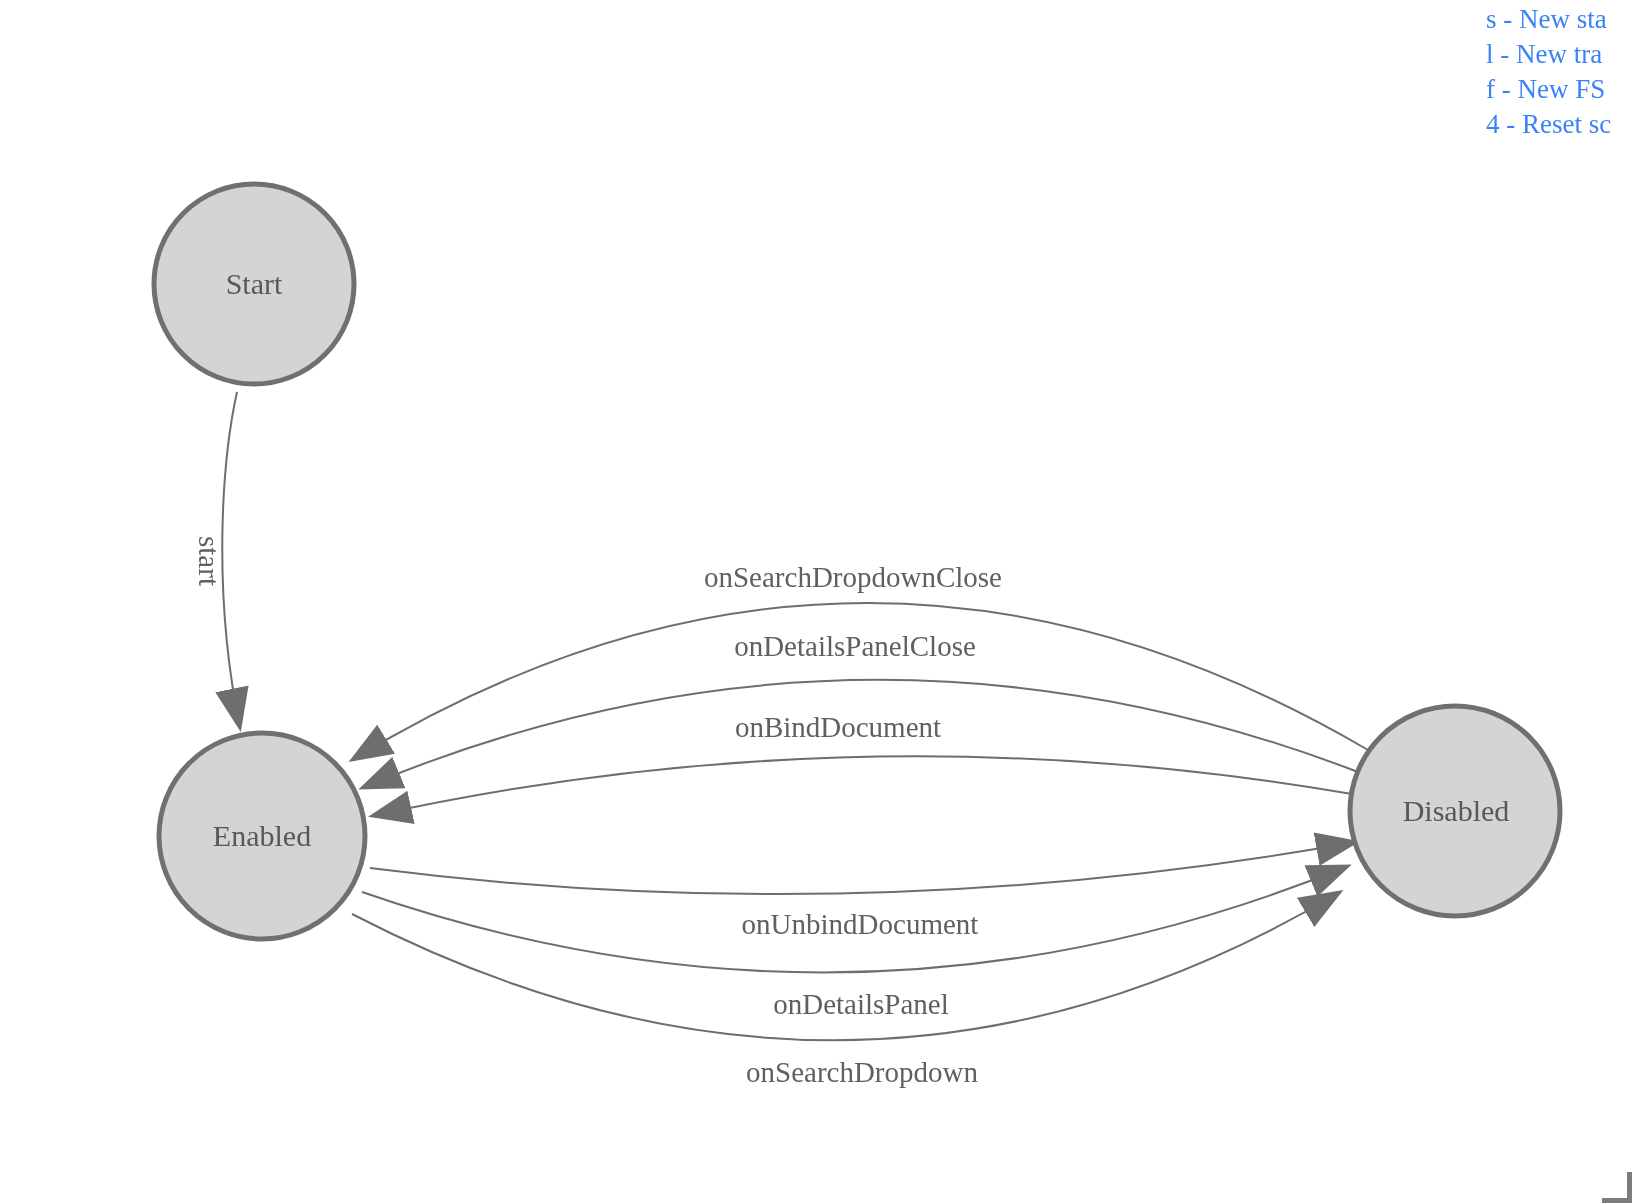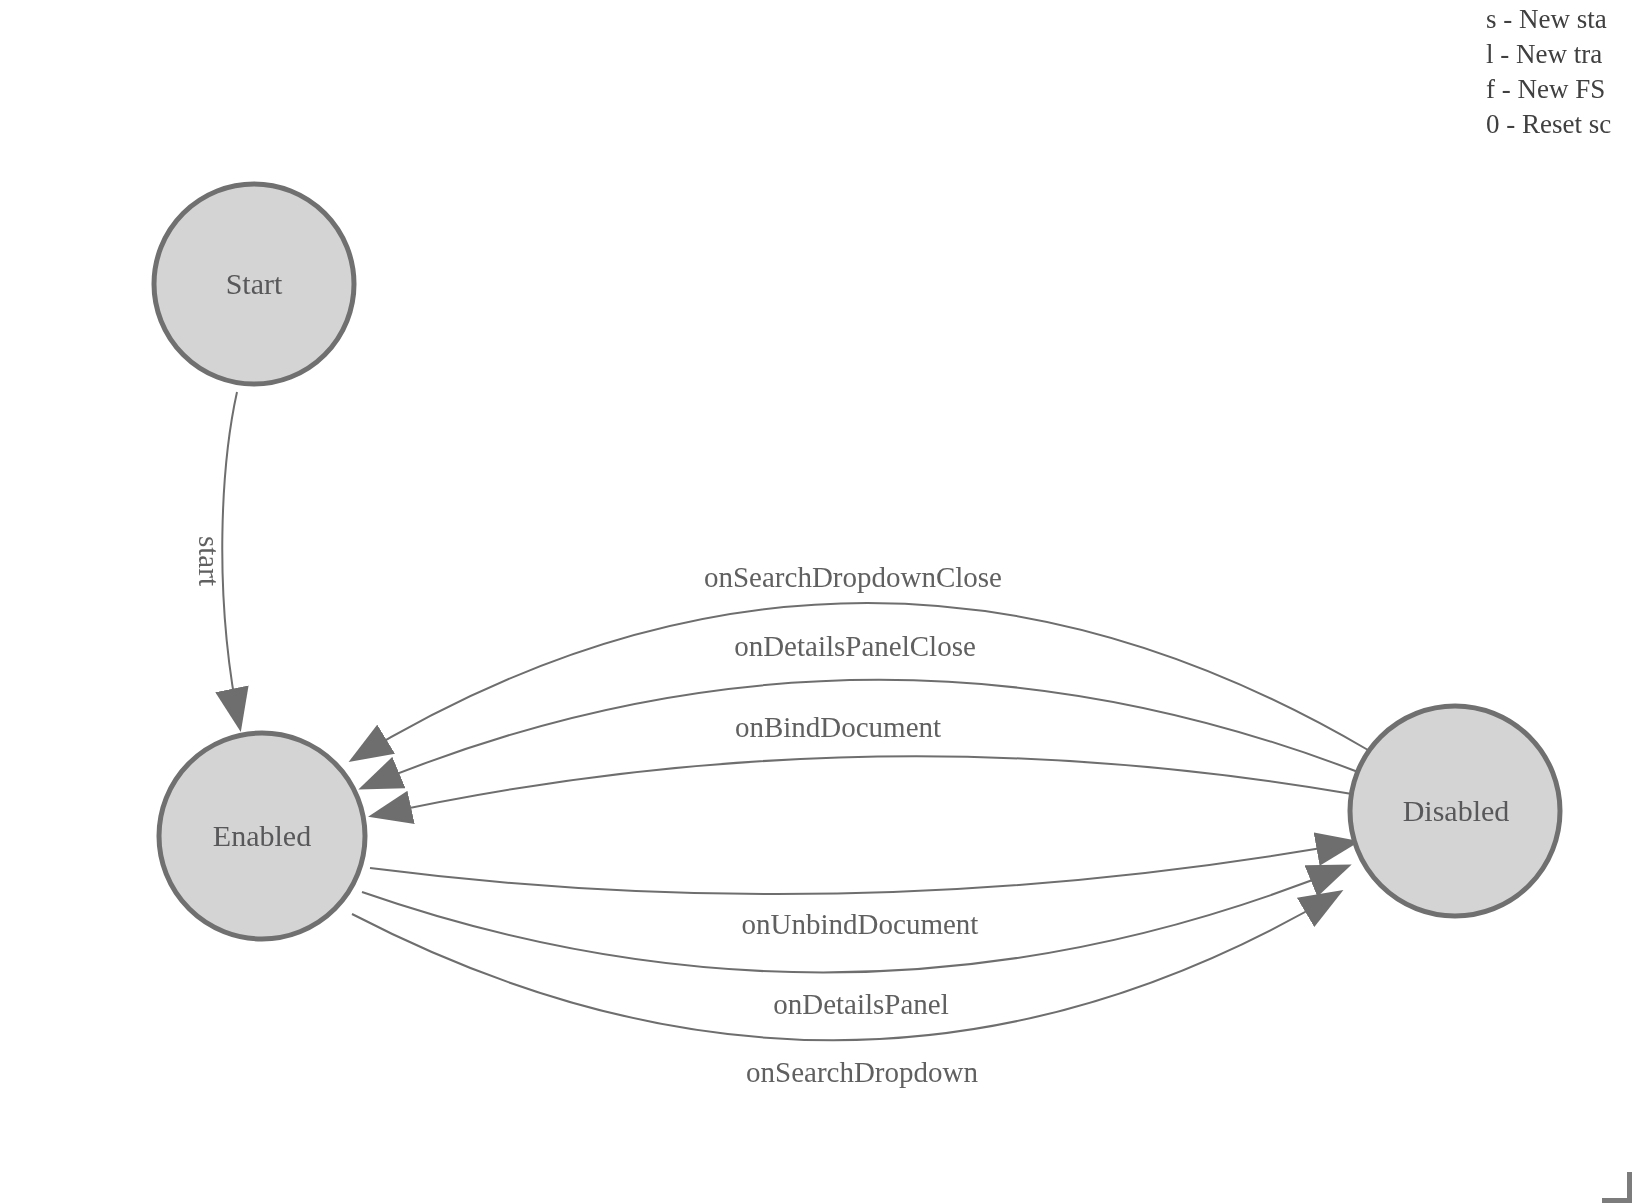--- a/index.html
+++ b/index.html
@@ -15,21 +15,21 @@
     font-family: "Liberation Serif", serif;
     fill: #5e5e5e;
   }
   .state-label { font-size: 30px; fill: #58585a; }
   .edge-label  { font-size: 29px; fill: #606060; }
   .edge-path   { fill: none; stroke: #6e6e6e; stroke-width: 2px; }
   .state-circle{ fill: #d4d4d4; stroke: #707070; stroke-width: 5px; }
   .legend {
     position: absolute; left: 1486px; top: 2px;
     font-size: 27px; line-height: 35px;
-    color: #404040; white-space: nowrap;
+    color: #3b82f6; white-space: nowrap;
   }
   .corner-bar { position: absolute; background: #7c7c7c; }
   .corner-v { left: 1627px; top: 1172px; width: 5px; height: 31px; }
   .corner-h { left: 1602px; top: 1198px; width: 30px; height: 5px; }
 </style>
 </head>
 <body>
 
 <div class="stage">
 
@@ -88,19 +88,19 @@
     <g>
       <circle class="state-circle" cx="1455" cy="811" r="105"></circle>
       <text class="state-label" text-anchor="middle" x="1456" y="821">Disabled</text>
     </g>
   </svg>
 
   <div class="legend">
     <div>s - New sta</div>
     <div>l - New tra</div>
     <div>f - New FS</div>
-    <div>0 - Reset sc</div>
+    <div>4 - Reset sc</div>
   </div>
 
   <div class="corner-bar corner-v"></div>
   <div class="corner-bar corner-h"></div>
 
 </div>
 
 </body></html>

